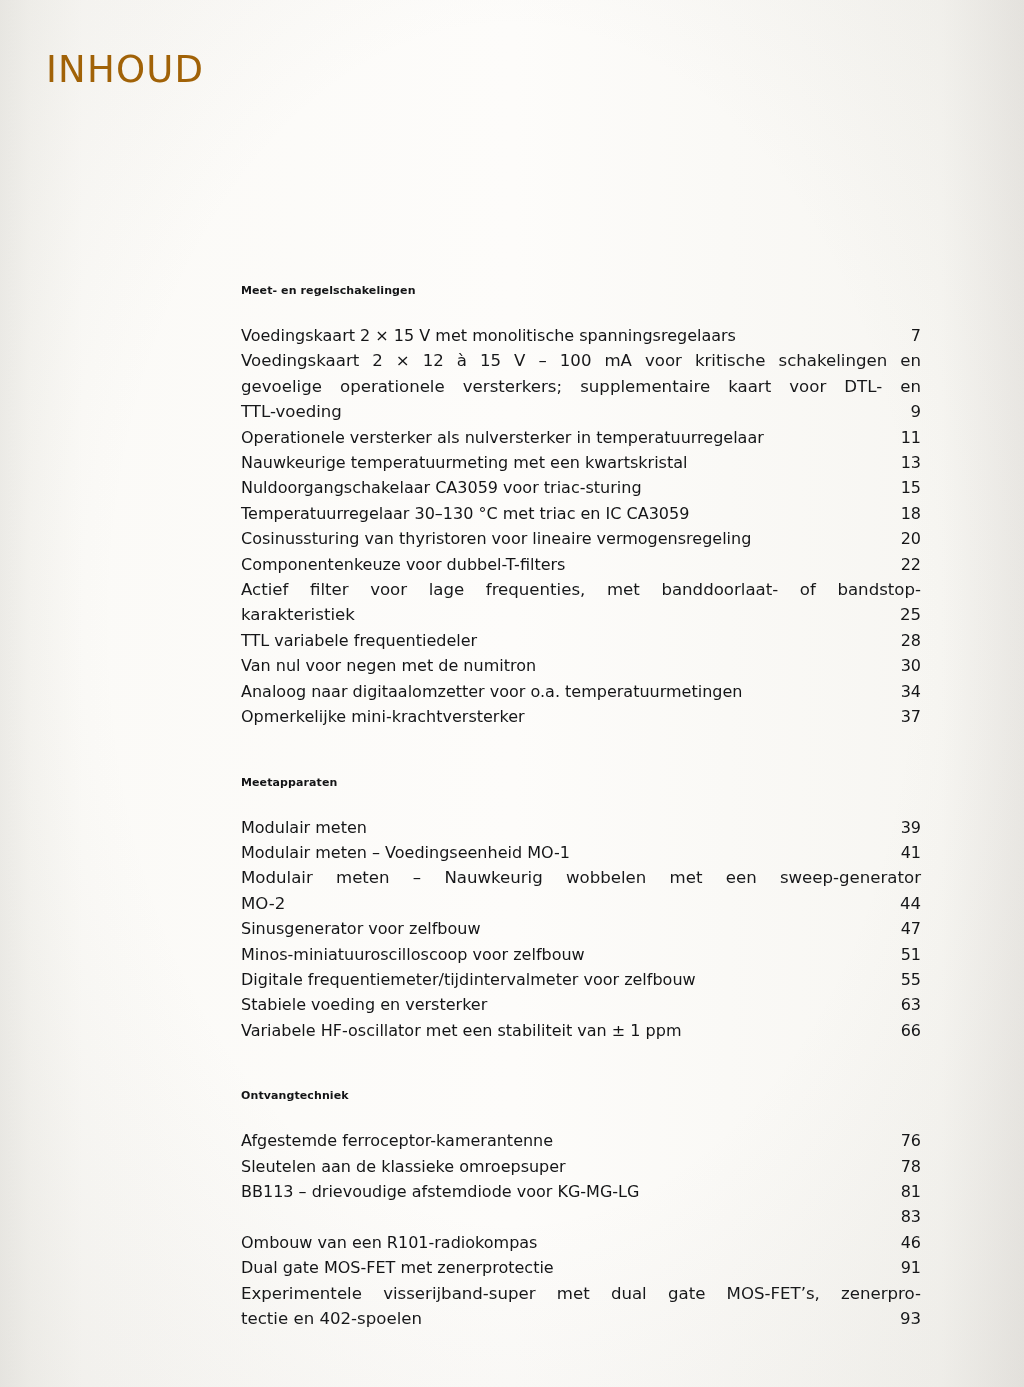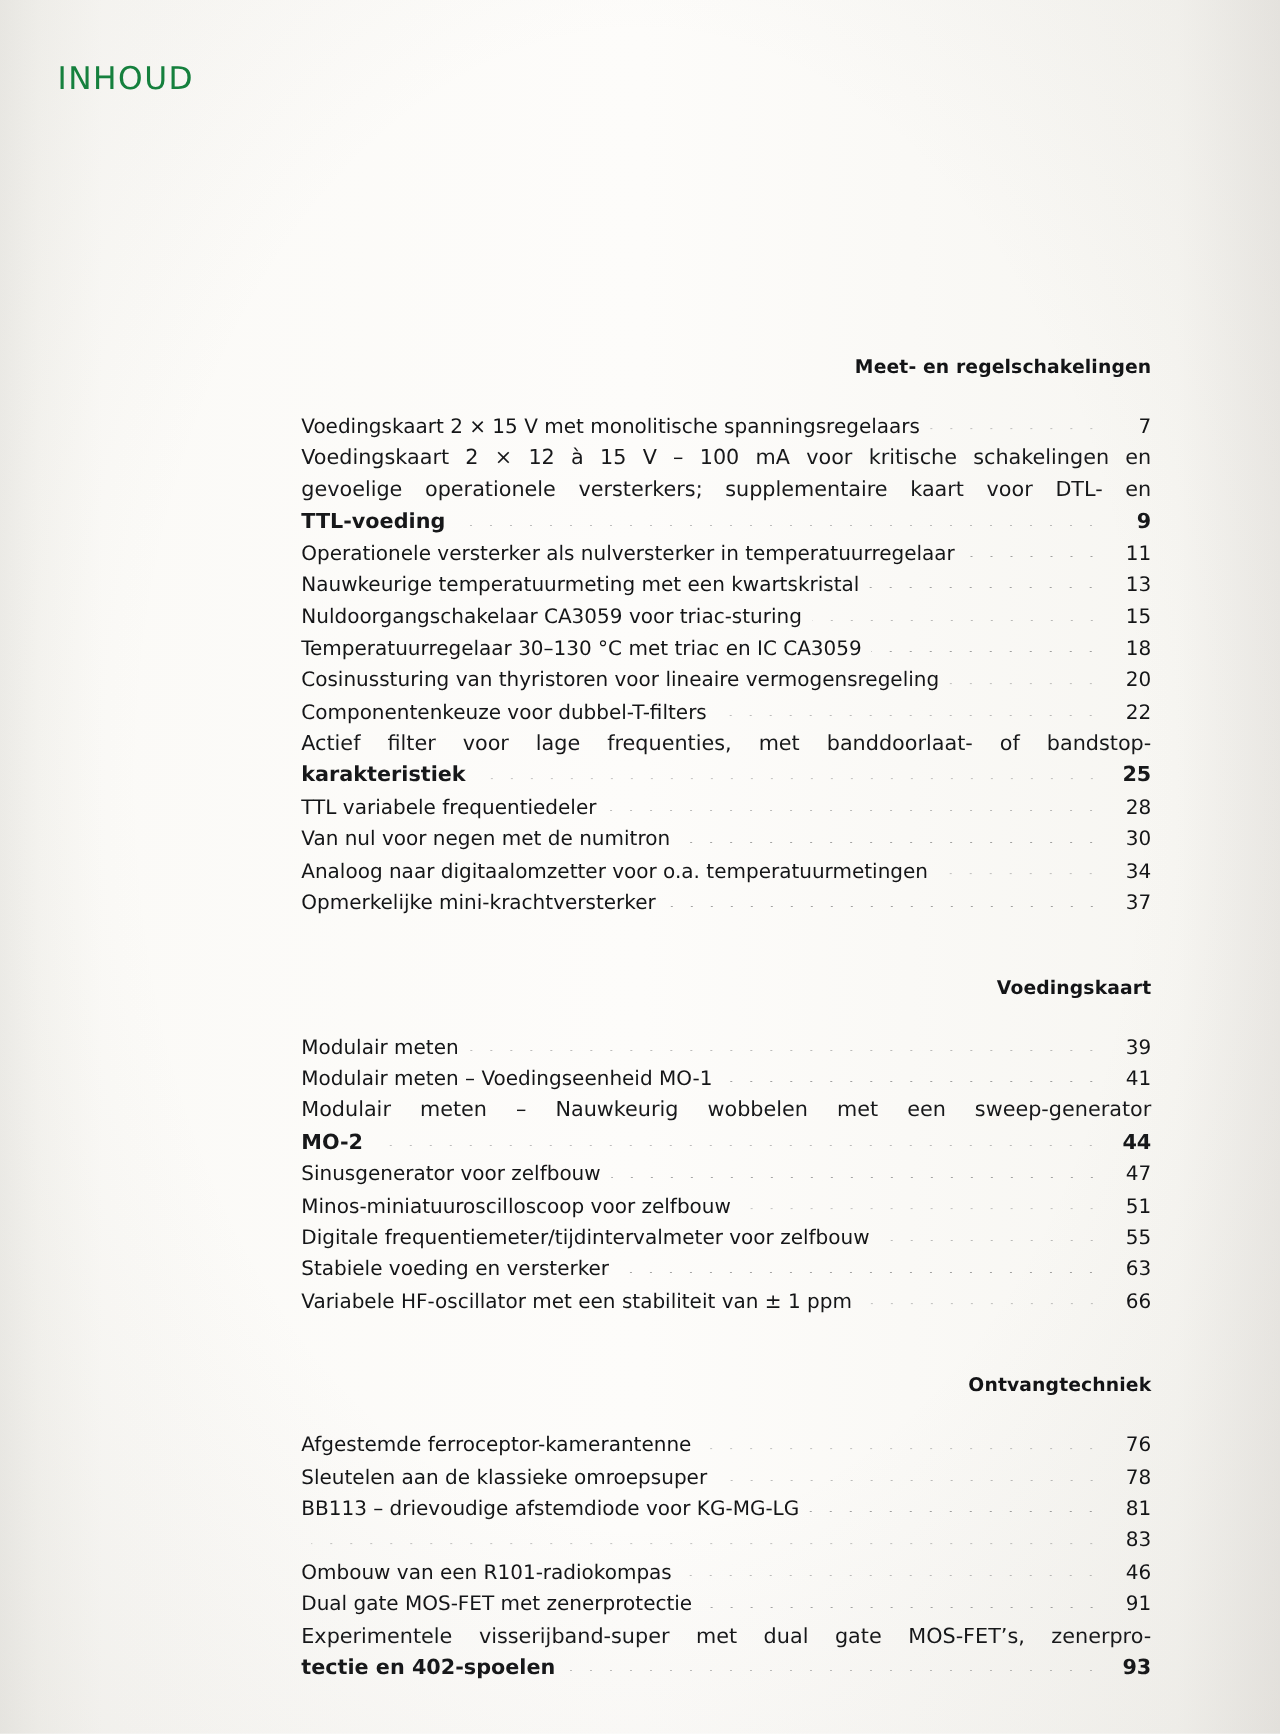--- a/index.html
+++ b/index.html
@@ -21,41 +21,40 @@
     position: absolute;
     inset: 0;
     pointer-events: none;
     background:
       radial-gradient(ellipse at 50% 45%, rgba(255,255,255,0.0) 55%, rgba(140,135,125,0.10) 100%);
   }
   .page-title {
     position: absolute;
     left: 46px;
     top: 48px;
-    font-size: 25px;
+    font-size: 37px;
     letter-spacing: 1.2px;
     font-weight: 400;
-    color: #15803d;
+    color: #a16207;
   }
   .toc {
     position: absolute;
     left: 241px;
     top: 284px;
     width: 680px;
   }
   .section {
     margin-bottom: 0;
   }
   .section-title {
-    font-size: 15px;
+    font-size: 11px;
     font-weight: bold;
     letter-spacing: 0.1px;
     color: #131416;
     margin: 0 0 26px 0;
-    text-align: right;
   }
   .entries {
     margin: 0;
     padding: 0;
     list-style: none;
   }
   .entry {
     display: flex;
     align-items: flex-end;
     font-size: 16px;
@@ -93,21 +92,20 @@
   }
   .entry-wrap .first-line {
     display: block;
     text-align: justify;
     text-align-last: justify;
     width: 100%;
   }
   .entry-wrap .last-line {
     display: flex;
     align-items: flex-start;
-    font-weight: bold;
   }
   .gap-lg { height: 46px; }
 </style>
 </head>
 <body>
 
 <div class="paper-grain"></div>
 
 <div class="page-title">INHOUD</div>
 
@@ -184,21 +182,21 @@
         </li>
         <li class="entry">
           <span class="entry-text">Opmerkelijke mini-krachtversterker</span>
           <span class="leader"></span>
           <span class="page-num">37</span>
         </li>
       </ul>
     </div>
     <div class="gap-lg"></div>
     <div class="section">
-      <div class="section-title">Voedingskaart</div>
+      <div class="section-title">Meetapparaten</div>
       <ul class="entries">
         <li class="entry">
           <span class="entry-text">Modulair meten</span>
           <span class="leader"></span>
           <span class="page-num">39</span>
         </li>
         <li class="entry">
           <span class="entry-text">Modulair meten – Voedingseenheid MO-1</span>
           <span class="leader"></span>
           <span class="page-num">41</span>

